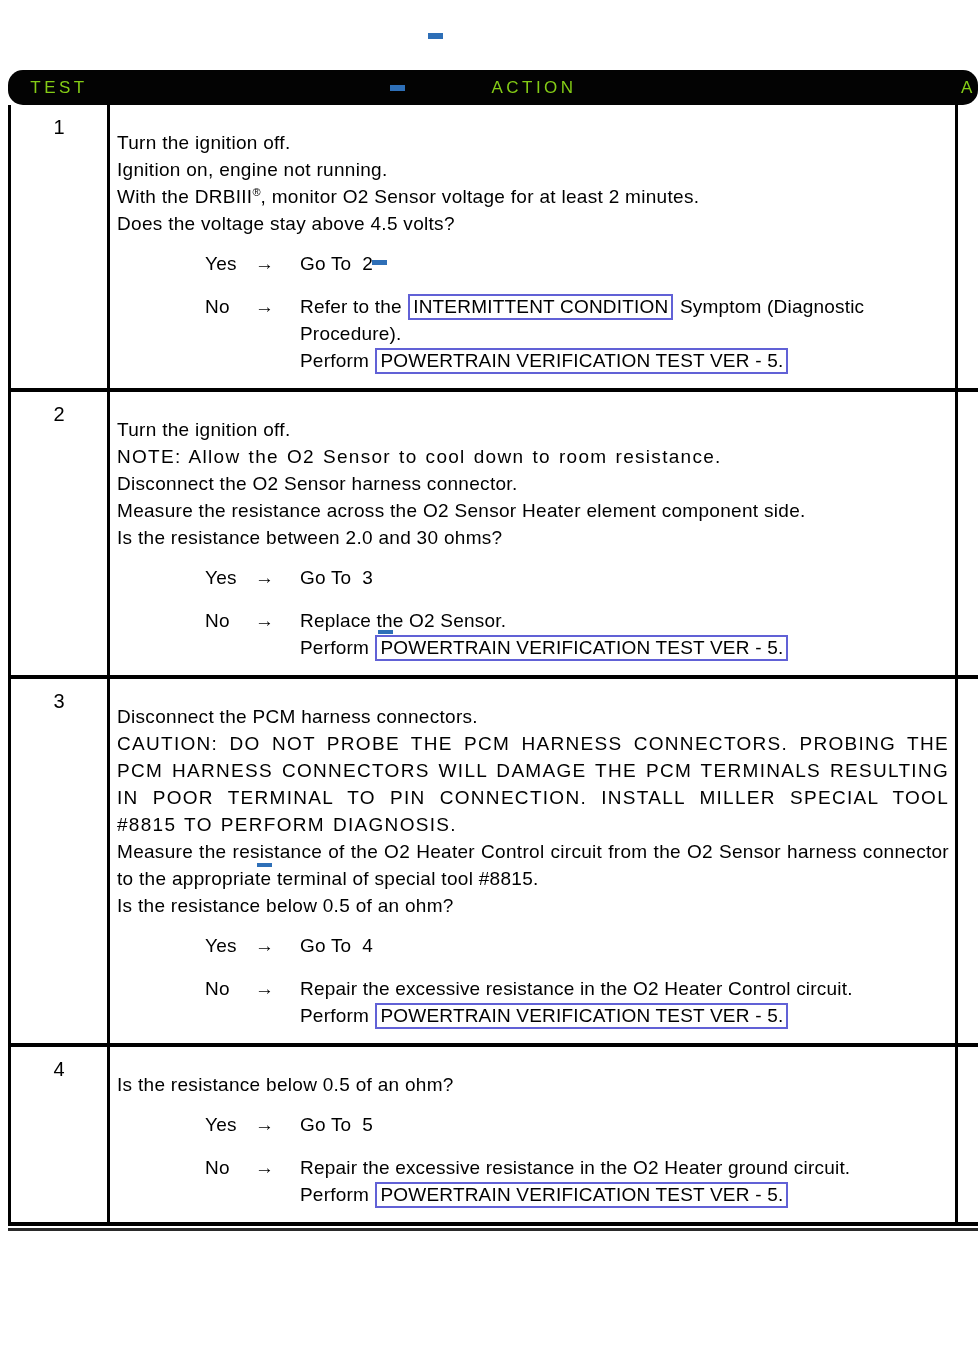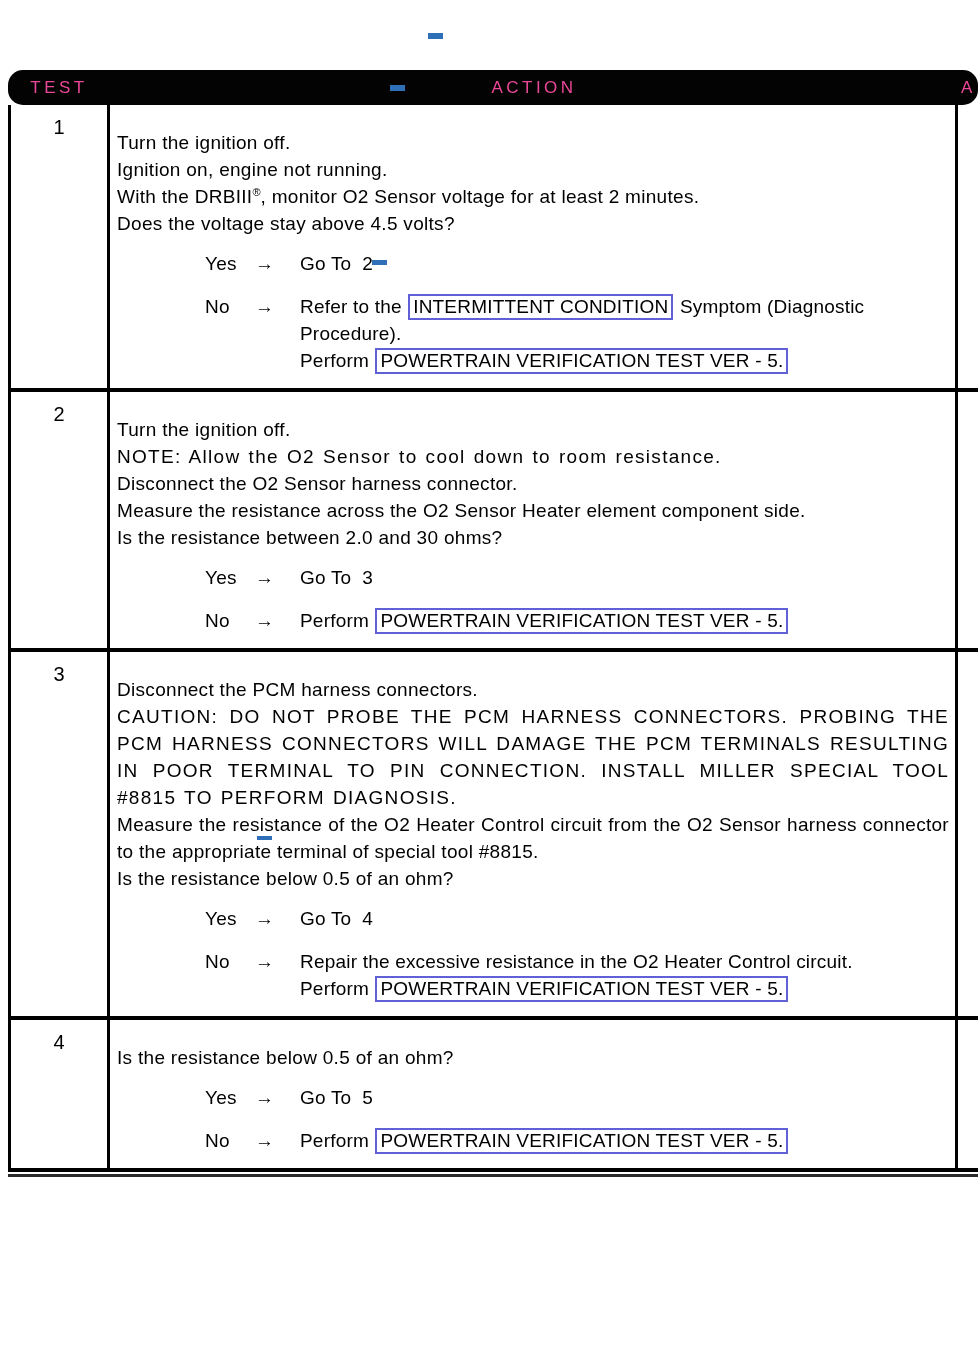--- a/index.html
+++ b/index.html
@@ -10,21 +10,21 @@
     color:#000; position:relative; overflow:hidden;
   }
   .page { position:relative; width:978px; height:1361px; background:#fff; }
 
   .dash-artifact { background:var(--dash,#2e6fb7); }
   .dash-top { position:absolute; left:428px; top:33px; width:15px; height:6px; }
 
   .table-wrap { position:absolute; left:8px; top:70px; width:970px; }
 
   
-  .thead { position:relative; height:35px; background:#030303; color:#ec4899;border-radius:15px; }
+  .thead { position:relative; height:35px; background:#030303; color:#84cc16;border-radius:15px; }
   .th-test, .th-action, .th-next {
     position:absolute; top:8px; font-size:17px; letter-spacing:3.5px; font-weight:400;
   }
   .th-test { left:0; width:102px; text-align:center; }
   .th-action { left:105px; width:842px; text-align:center; }
   .th-next { left:953px; }
   .th-dash { position:absolute; left:382px; top:15px; width:15px; height:6px; }
 
   
   .trow { display:flex; border-bottom:4px solid #000; background:#fff; }
@@ -133,20 +133,21 @@
                 <div class="answer-label">Yes</div>
                 <div class="answer-arrow">→</div>
                 <div class="answer-body">
                   <div class="answer-line"><span class="text-seg">Go To&nbsp;&nbsp;3</span></div>
                 </div>
               </div>
               <div class="answer">
                 <div class="answer-label">No</div>
                 <div class="answer-arrow">→</div>
                 <div class="answer-body">
+                  <div class="answer-line"><span class="text-seg">Replace </span><span class="mark-underline">the</span><span class="text-seg"> O2 Sensor.</span></div>
                   <div class="answer-line"><span class="text-seg">Perform </span><span class="link-box">POWERTRAIN VERIFICATION TEST VER - 5.</span></div>
                 </div>
               </div>
             </div>
           </div>
           <div class="td-next"></div>
         </div>
         <div class="trow">
           <div class="td-test">3</div>
           <div class="td-action">
@@ -183,20 +184,21 @@
                 <div class="answer-label">Yes</div>
                 <div class="answer-arrow">→</div>
                 <div class="answer-body">
                   <div class="answer-line"><span class="text-seg">Go To&nbsp;&nbsp;5</span></div>
                 </div>
               </div>
               <div class="answer">
                 <div class="answer-label">No</div>
                 <div class="answer-arrow">→</div>
                 <div class="answer-body">
+                  <div class="answer-line"><span class="text-seg">Repair the excessive resistance in the O2 Heater ground circuit.</span></div>
                   <div class="answer-line"><span class="text-seg">Perform </span><span class="link-box">POWERTRAIN VERIFICATION TEST VER - 5.</span></div>
                 </div>
               </div>
             </div>
           </div>
           <div class="td-next"></div>
         </div>
       </div>
 
     <div class="bottom-accent"></div>

